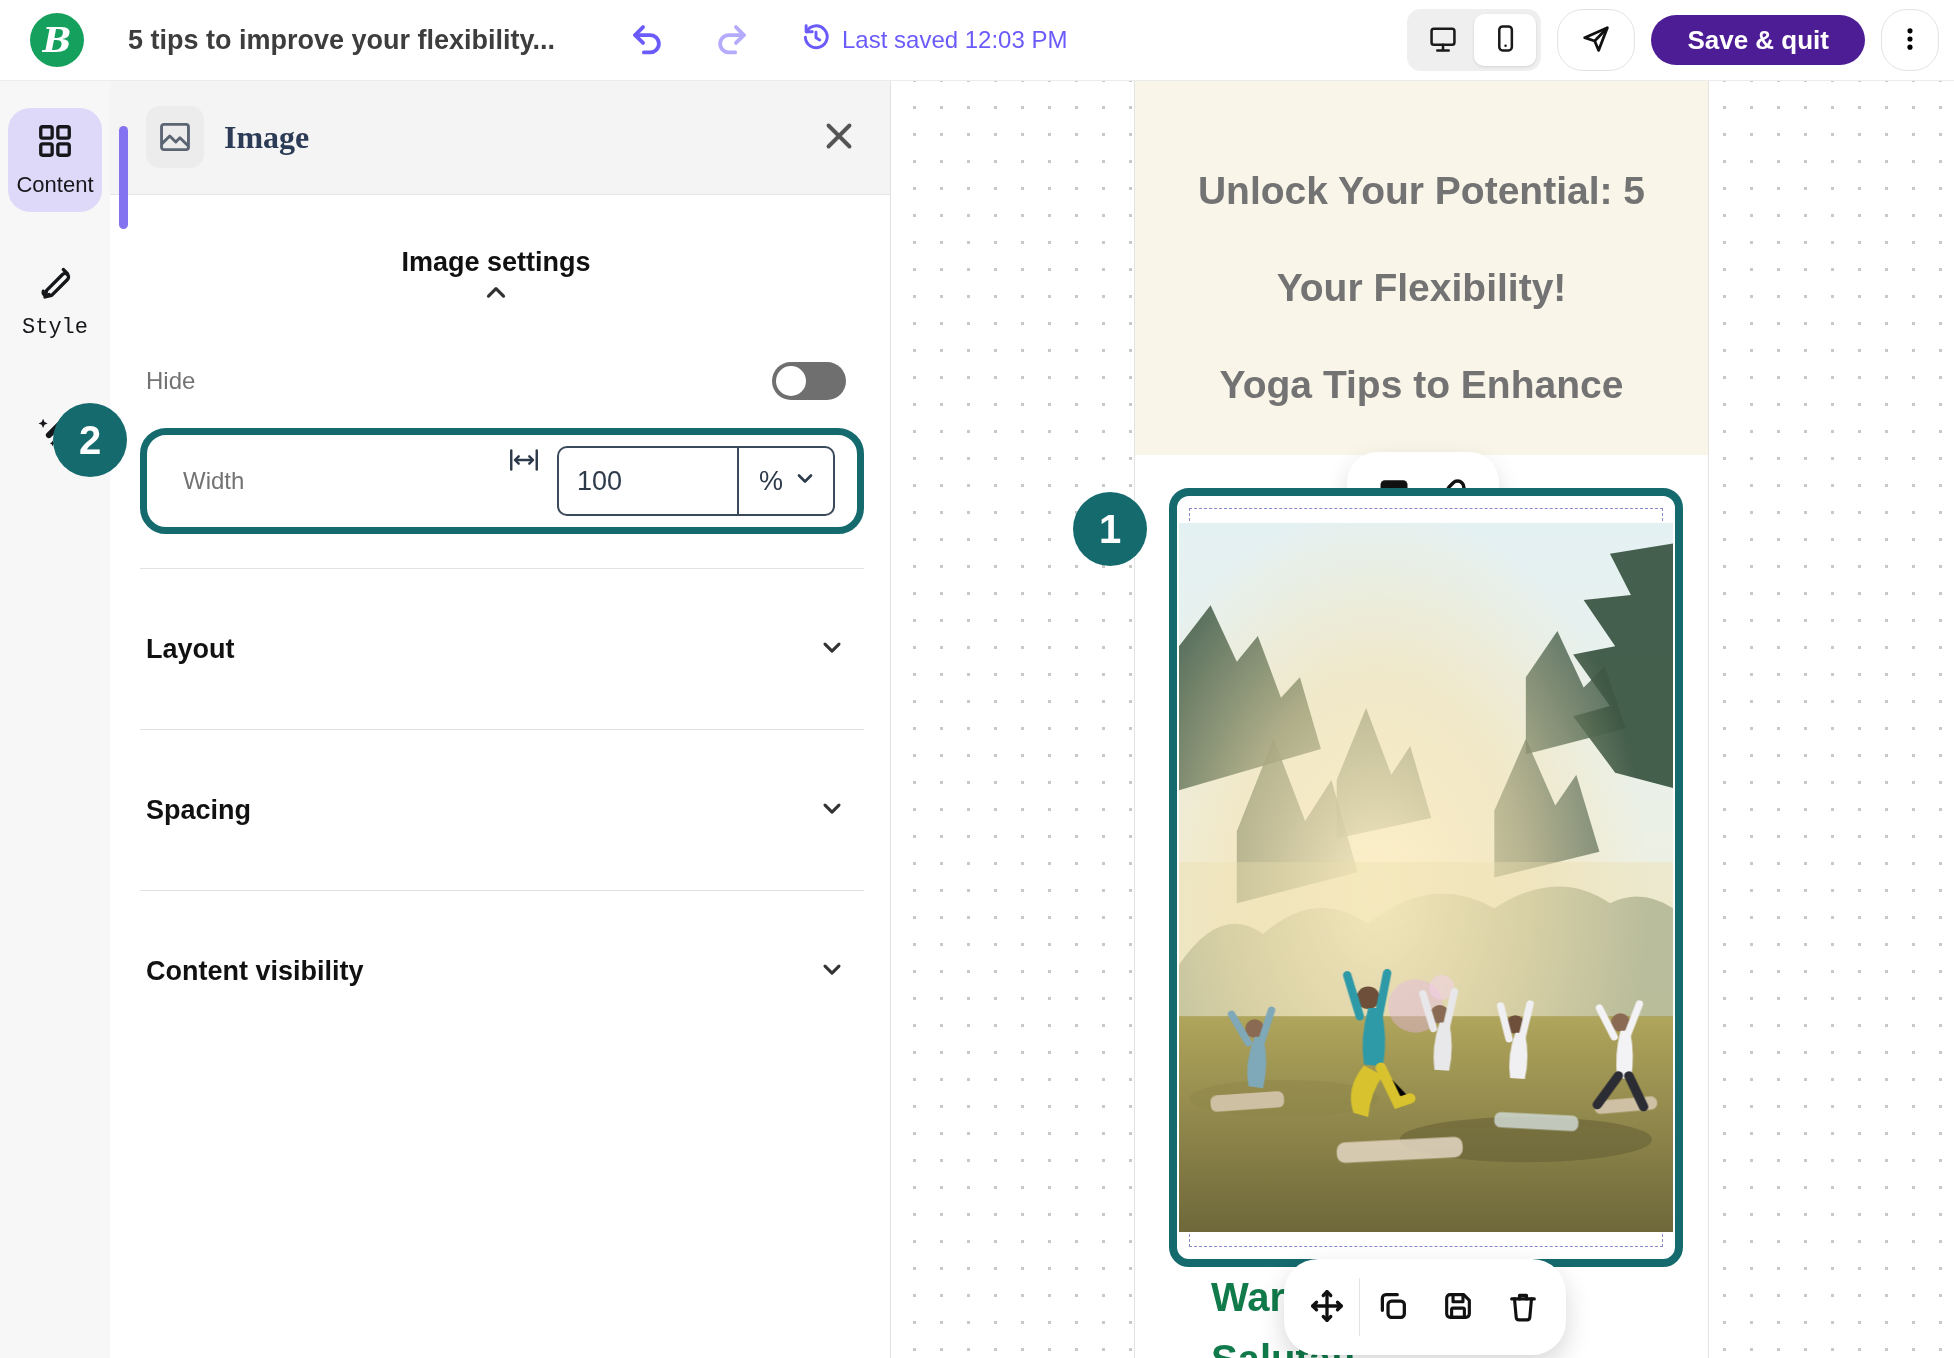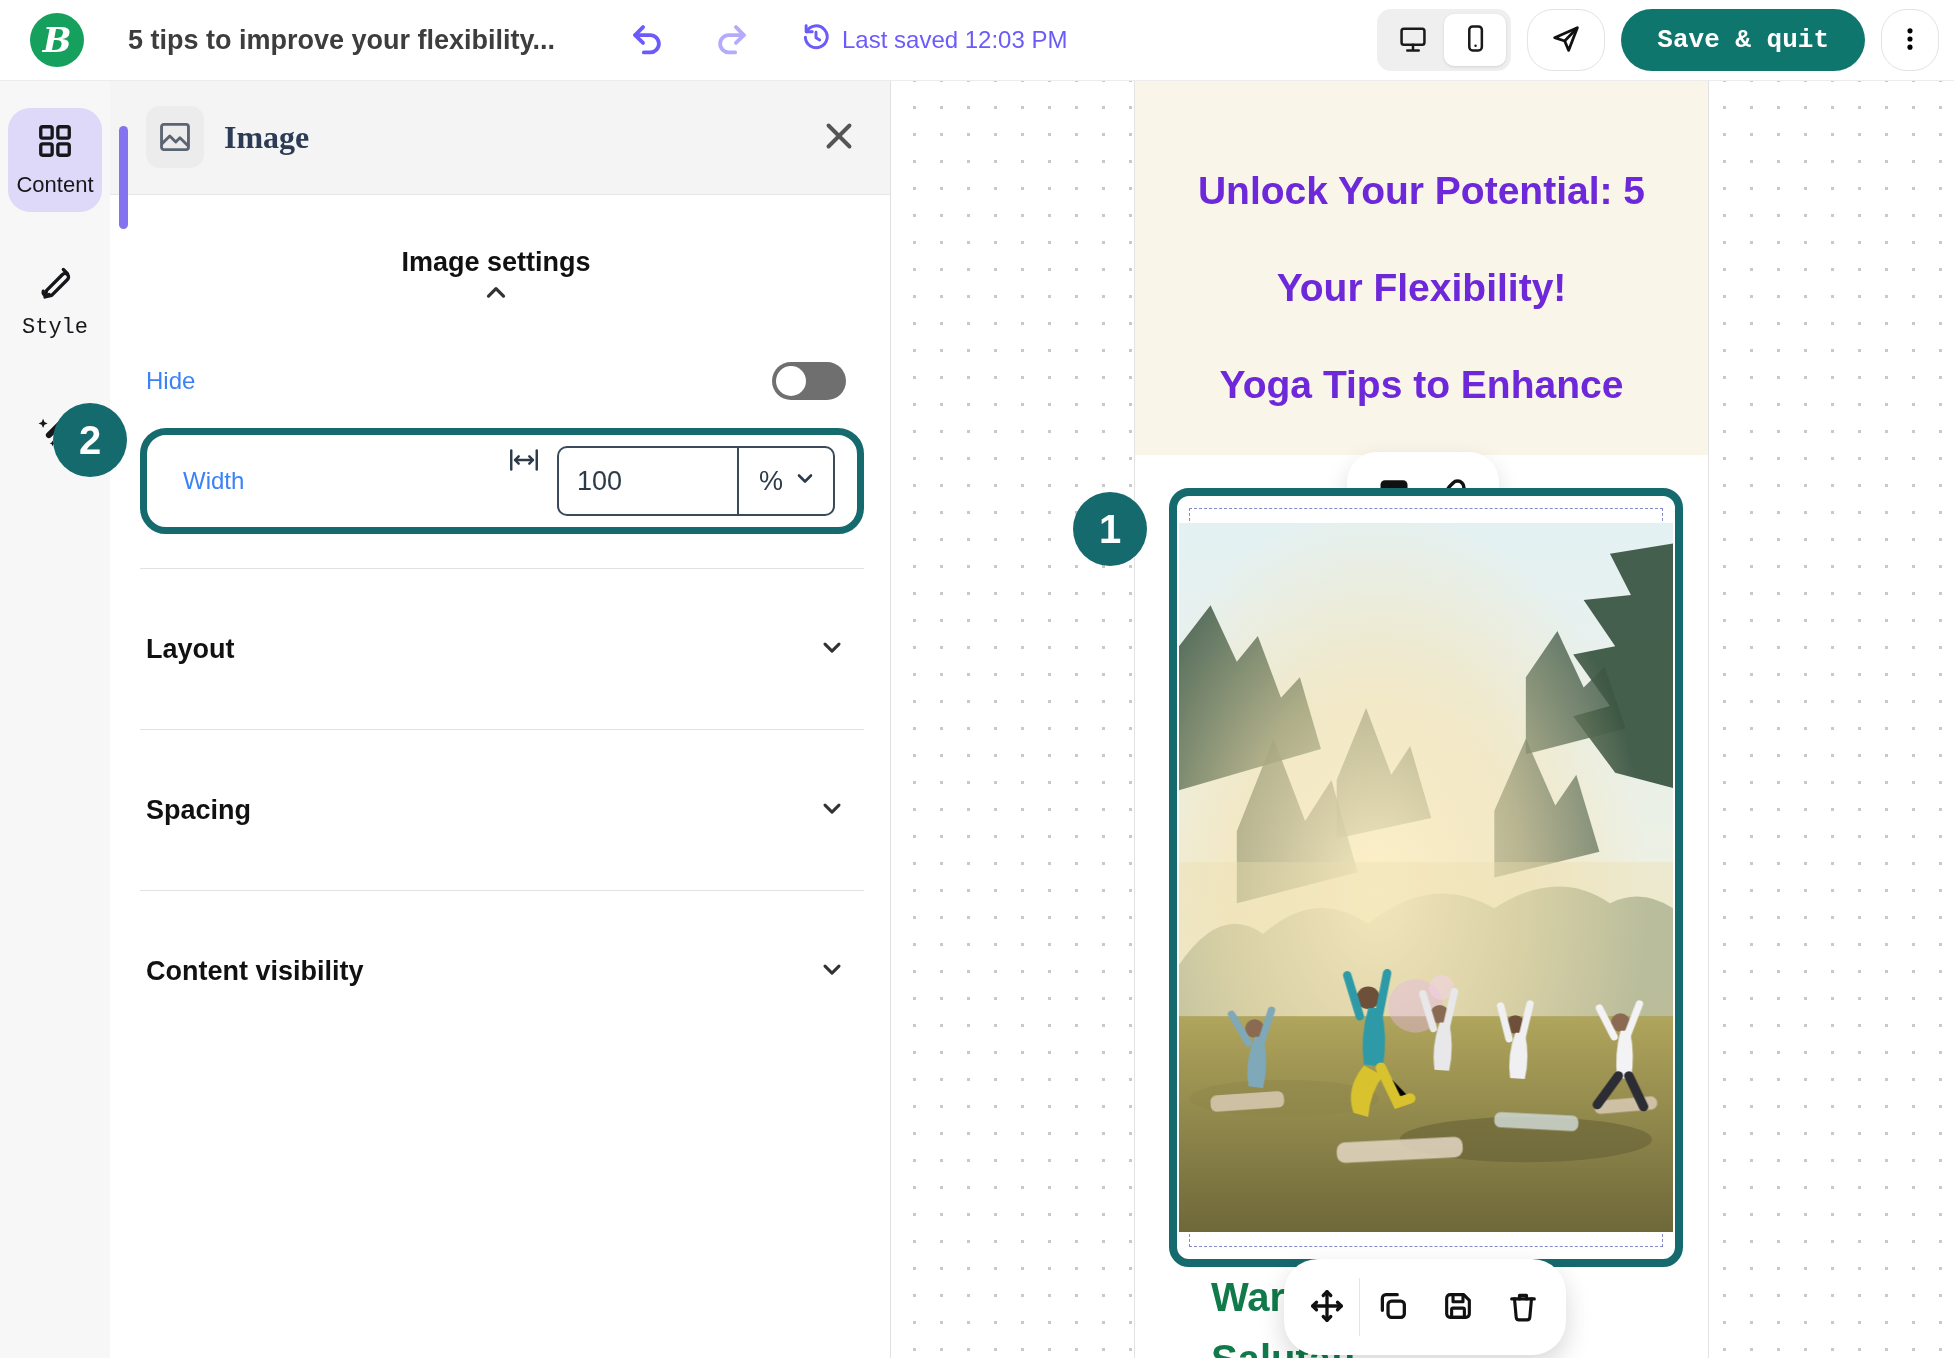--- a/index.html
+++ b/index.html
@@ -19,22 +19,22 @@
   .redo-btn{position:absolute;left:710px;top:20px;width:44px;height:40px;color:#b5abfd;}
   .saved{position:absolute;left:800px;top:0;height:80px;display:flex;align-items:center;gap:10px;
          color:#6b5bfa;font-size:24px;}
   .tb-right{position:absolute;right:15px;top:0;height:80px;display:flex;align-items:center;gap:16px;}
   .segmented{display:flex;background:#efefef;border-radius:14px;padding:5px;height:62px;box-sizing:border-box;}
   .seg-btn{width:62px;height:52px;border:none;background:transparent;border-radius:10px;display:flex;
            align-items:center;justify-content:center;color:#1a1a1a;cursor:pointer;}
   .seg-btn.active{background:#fff;box-shadow:0 1px 3px rgba(0,0,0,.12);}
   .round-btn{width:78px;height:62px;background:#fff;border:1px solid #e3e3e3;border-radius:26px;
              display:flex;align-items:center;justify-content:center;color:#111;cursor:pointer;}
-  .save-quit{height:62px;padding:0 36px;background:#0f766e;color:#fff;border:none;border-radius:31px;
-             font-size:26px;font-weight:bold;font-family:Liberation Mono, monospace;cursor:pointer;}
+  .save-quit{height:50px;padding:0 36px;background:#4c1d95;color:#fff;border:none;border-radius:31px;
+             font-size:26px;font-weight:bold;font-family:Liberation Sans, sans-serif;cursor:pointer;}
   .kebab-btn{width:58px;height:62px;background:#fff;border:1px solid #e3e3e3;border-radius:26px;
              display:flex;align-items:center;justify-content:center;cursor:pointer;}
 
   
   .sidebar{position:absolute;left:0;top:80px;width:110px;height:1278px;background:#f7f7f7;z-index:20;}
   .side-item{width:94px;margin:16px auto;display:flex;flex-direction:column;align-items:center;
              gap:8px;padding:14px 0;border-radius:22px;color:#15171a;cursor:pointer;}
   .side-item .lbl{font-size:22px;}
   .side-item.active{background:#ded9f8;}
   .side-item-content{margin-top:28px;}
@@ -49,21 +49,21 @@
   .panel-icon-tile{position:absolute;left:36px;top:26px;width:58px;height:62px;background:#ececec;
                    border-radius:14px;display:flex;align-items:center;justify-content:center;color:#5a6472;}
   .panel-title{position:absolute;left:114px;top:0;height:114px;display:flex;align-items:center;
                font-family:"Liberation Serif","DejaVu Serif",serif;font-weight:bold;font-size:32px;color:#2c3c56;}
   .panel-close{position:absolute;right:28px;top:34px;width:46px;height:46px;color:#555;}
   .panel-body{padding:0;}
   .settings-head{display:flex;align-items:center;justify-content:space-between;
                  margin:52px 44px 0 36px;flex-direction:column;}
   .settings-head .h{font-size:27px;font-weight:bold;color:#111;}
   .hide-row{display:flex;align-items:center;justify-content:space-between;margin:50px 44px 0 36px;}
-  .row-label{font-size:24px;color:#3b82f6;}
+  .row-label{font-size:24px;color:#737373;}
   .toggle{width:74px;height:38px;border-radius:19px;background:#6f6f6f;position:relative;cursor:pointer;border:none;}
   .toggle .knob{position:absolute;left:4px;top:4px;width:30px;height:30px;border-radius:50%;background:#fff;}
   .width-box{margin:28px 26px 0 30px;height:92px;border:7px solid #156a6e;border-radius:26px;
              display:flex;align-items:center;justify-content:space-between;padding:0 22px 0 36px;background:#fff;}
   .width-right{display:flex;gap:16px;color:#2c3a4a;}
   .input-group{display:flex;align-items:stretch;border:2px solid #3b4a5a;border-radius:10px;height:66px;
                overflow:hidden;background:#fff;}
   .width-input{width:160px;border:none;outline:none;font-size:27px;color:#2c3a4a;padding:0 0 0 18px;
                font-family:"Liberation Sans",sans-serif;background:transparent;}
   .unit-cell{display:flex;align-items:center;gap:10px;padding:0 16px 0 20px;border-left:2px solid #3b4a5a;
@@ -74,21 +74,21 @@
   .chev{color:#333;}
 
   
   .canvas{position:absolute;left:890px;top:80px;width:1064px;height:1278px;background:#fff;
           border-left:1px solid #e0e0e0;overflow:hidden;
           background-image:radial-gradient(#c9c9c9 1.7px,transparent 1.9px);
           background-size:27px 27px;background-position:10px 14px;}
   .content-col{position:absolute;left:243px;top:0;width:575px;height:1278px;background:#fff;
                border-left:1px solid #e3e3e3;border-right:1px solid #e3e3e3;box-sizing:border-box;}
   .cream{position:absolute;left:0;top:0;width:100%;height:375px;background:#faf5e9;}
-  .email-heading{padding-top:62px;text-align:center;color:#6d28d9;font-weight:bold;font-size:39px;
+  .email-heading{padding-top:62px;text-align:center;color:#737373;font-weight:bold;font-size:39px;
                  line-height:97px;}
   .warm-heading{position:absolute;left:76px;top:1186px;color:#117a4a;font-weight:bold;font-size:40px;
                 line-height:62px;z-index:1;}
   .img-toolbar{position:absolute;left:456px;top:372px;width:152px;height:84px;background:#fff;border-radius:30px;
                box-shadow:0 10px 24px rgba(0,0,0,.14);display:flex;align-items:center;justify-content:center;
                gap:22px;z-index:3;}
   .teal-box{position:absolute;left:278px;top:408px;width:514px;height:779px;box-sizing:border-box;
             border:8px solid #156a6e;border-radius:20px;background:#fff;z-index:4;}
   .dashed{position:absolute;left:12px;top:12px;right:12px;bottom:12px;border:1px dashed #8888cc;
           display:flex;align-items:center;justify-content:center;}

